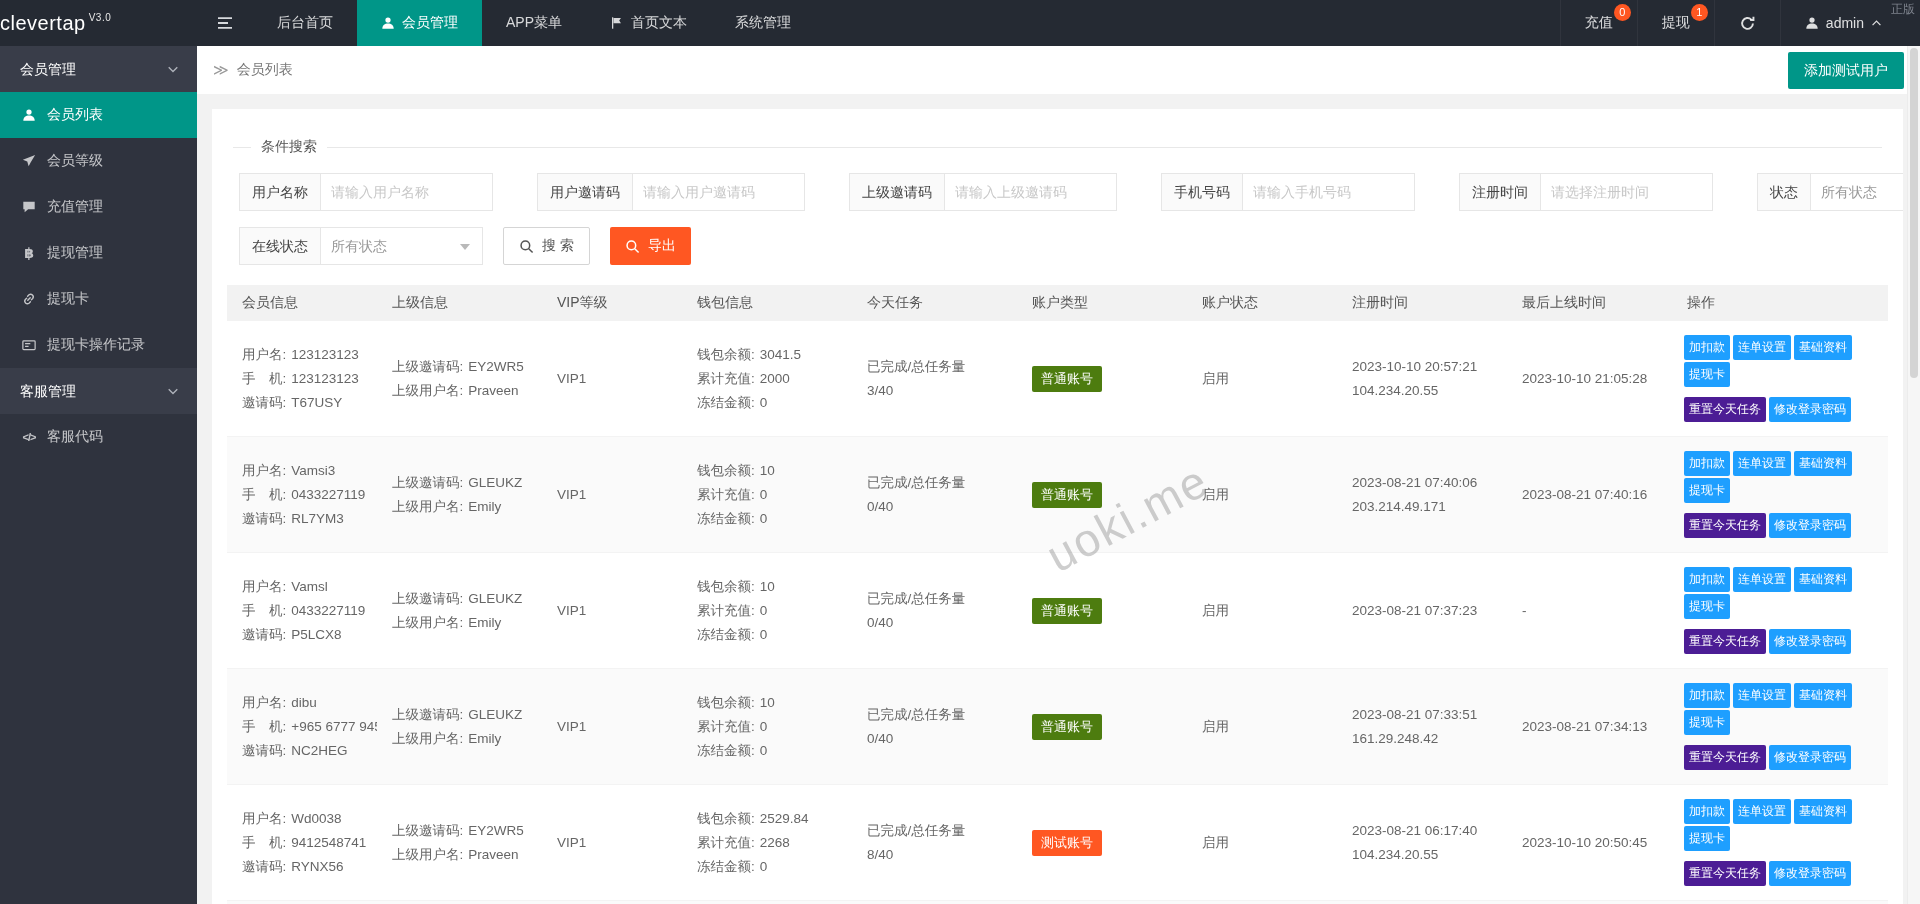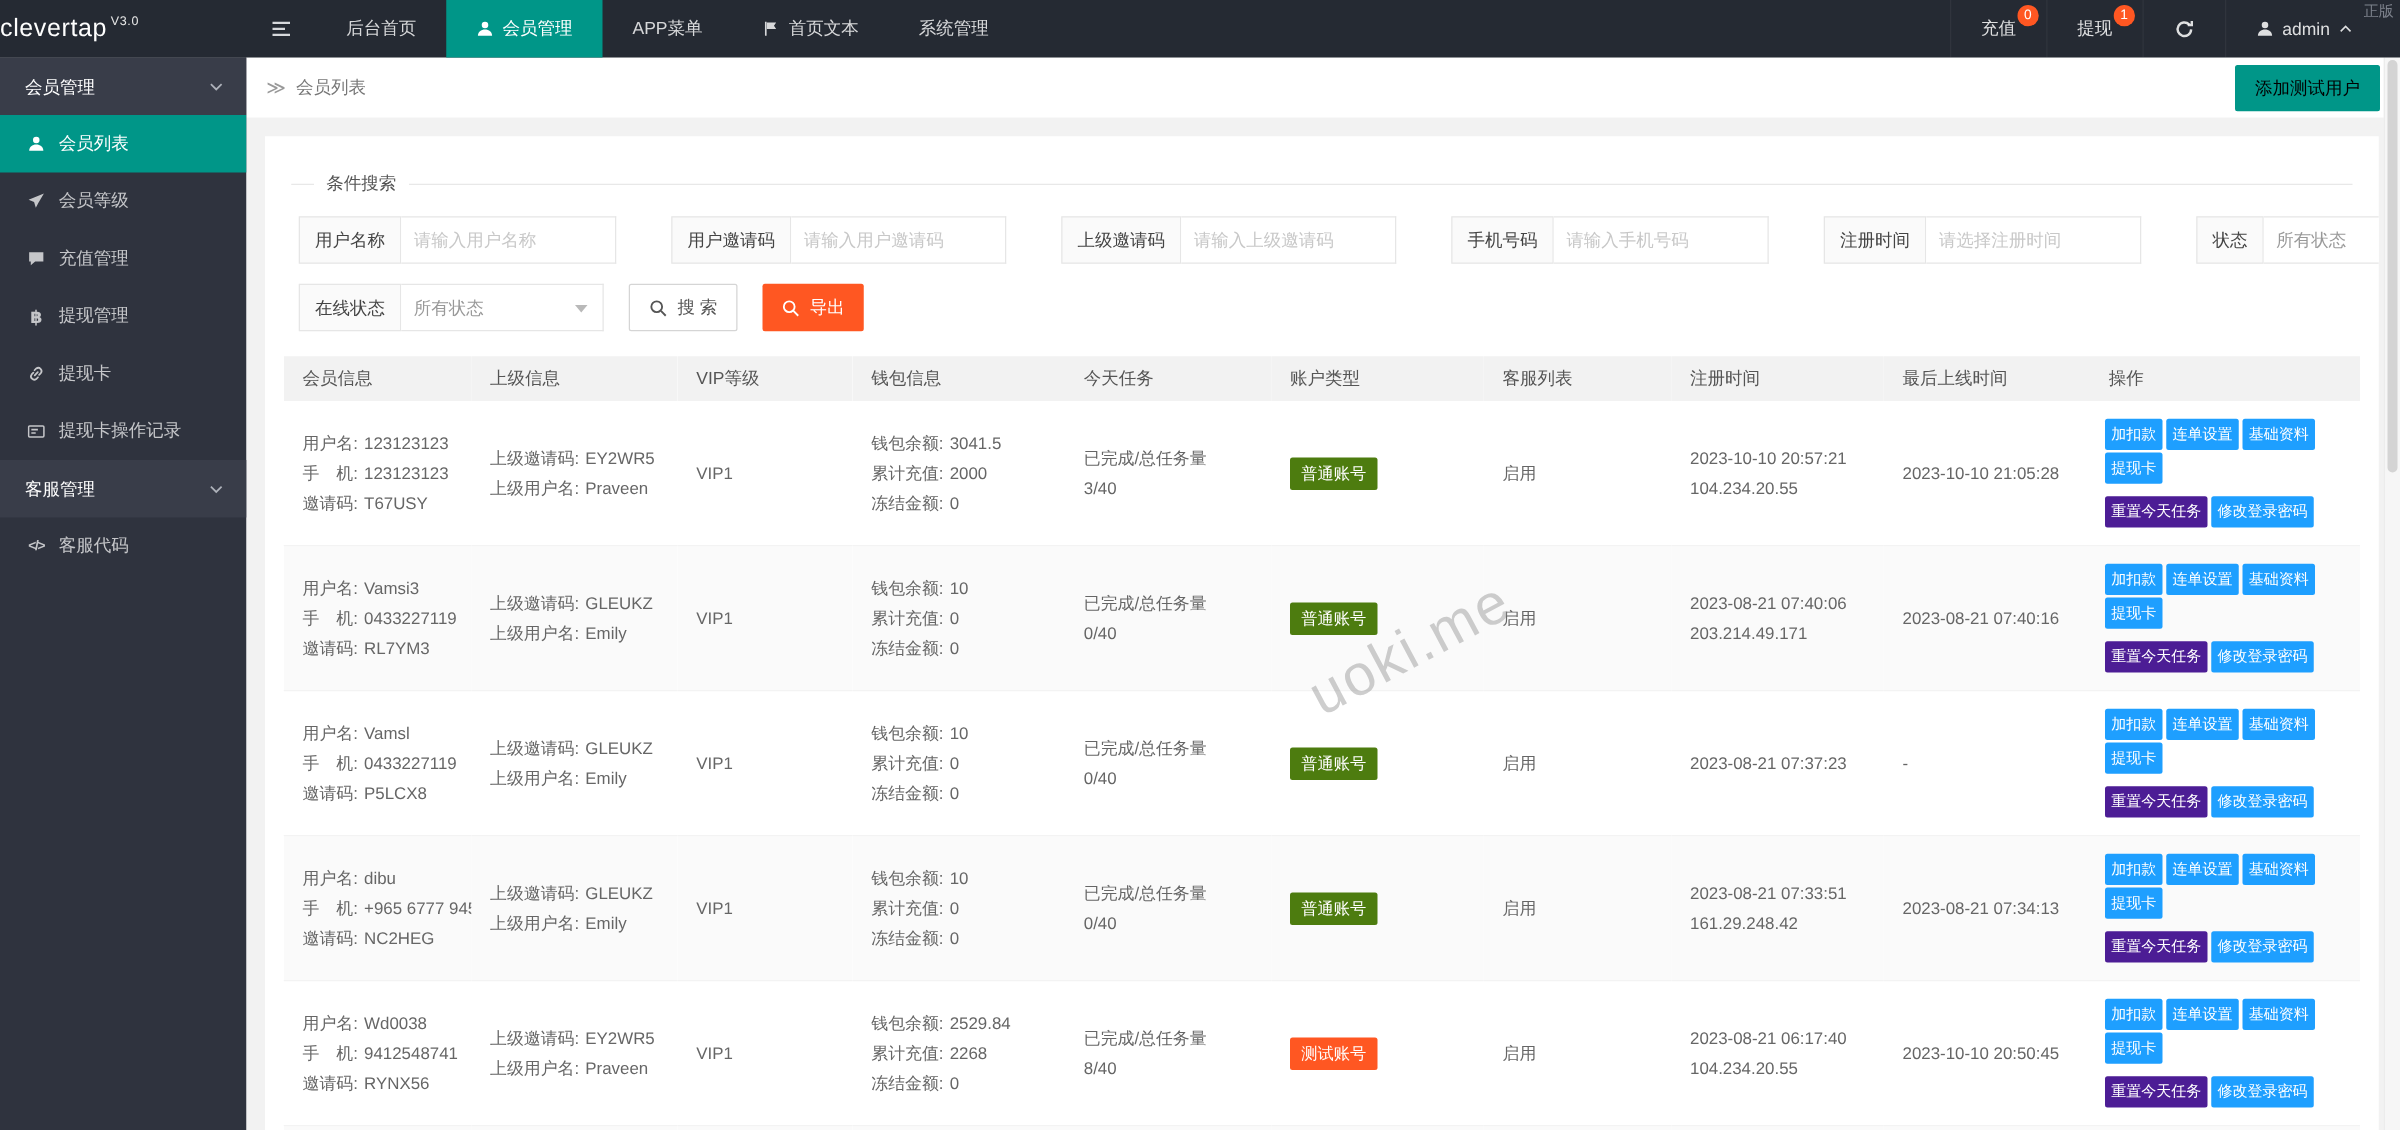--- a/index.html
+++ b/index.html
@@ -63,21 +63,21 @@
   .bticon{ font-size:14px; font-weight:bold; }
   .codeicon{ font-size:11px; font-weight:bold; letter-spacing:-1px; }
   
   .main{ position:absolute; top:46px; left:197px; right:0; bottom:0; }
   .crumbbar{
     height:48px; background:#fff; display:flex; align-items:center; padding:0 16px;
   }
   .crumb-arrow{ color:#999; font-size:15px; margin-right:8px; }
   .crumb-text{ color:#777; font-size:14px; }
   .btn-add{
-    margin-left:auto; height:37px; padding:0 16px; background:#009688; color:#000000;
+    margin-left:auto; height:37px; padding:0 16px; background:#009688; color:#ffffff;
     font-size:14px; border:none; border-radius:2px; line-height:37px; cursor:pointer;
   }
   .card{
     position:absolute; top:63px; left:15px; right:17px; height:850px;
     background:#fff; padding:15px 15px 0; overflow:hidden;
   }
   
   fieldset.search-field{
     border:none; border-top:1px solid #e8e8e8; margin:14px 6px 0; padding:0;
   }
@@ -399,21 +399,21 @@
           <col>
         </colgroup>
         <thead>
           <tr>
             <th>会员信息</th>
             <th>上级信息</th>
             <th>VIP等级</th>
             <th>钱包信息</th>
             <th>今天任务</th>
             <th>账户类型</th>
-            <th>客服列表</th>
+            <th>账户状态</th>
             <th>注册时间</th>
             <th>最后上线时间</th>
             <th>操作</th>
           </tr>
         </thead>
         <tbody>
 
             <tr>
               <td>
                 <div class="ln"><span class="lbl">用户名:</span><span>123123123</span></div>

